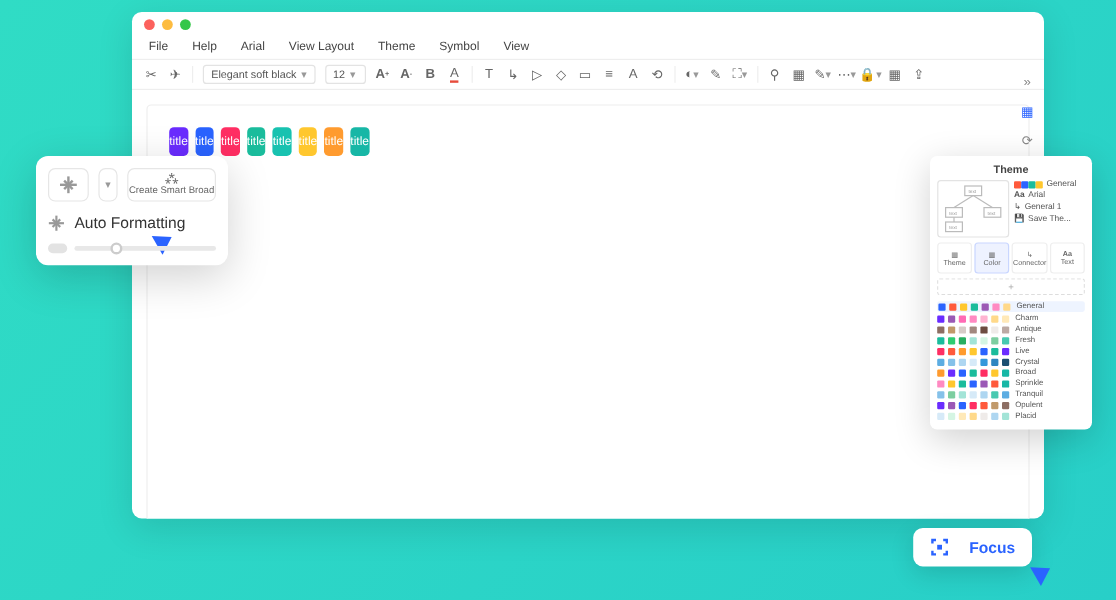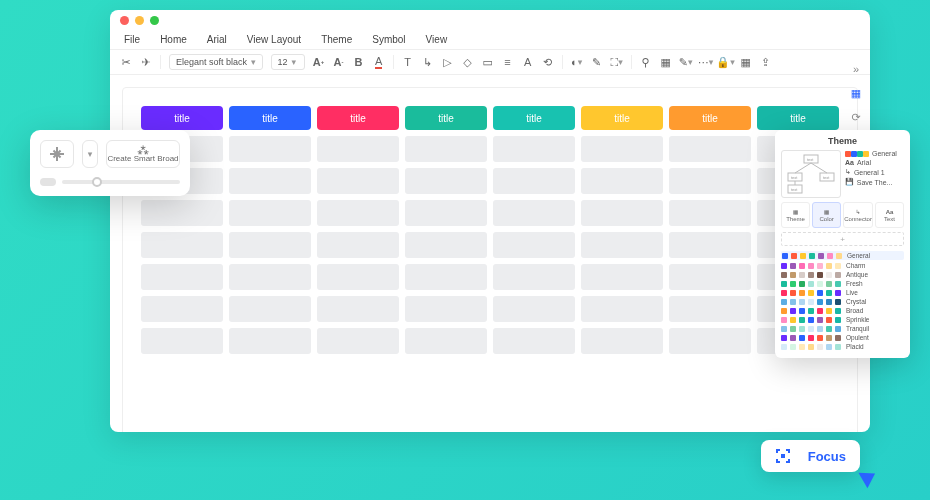--- a/index.html
+++ b/index.html
@@ -8,21 +8,21 @@
   .titlebar{height:20px;display:flex;align-items:center;padding:0 10px;gap:6px;}
   .dot{width:9px;height:9px;border-radius:50%;}
   .dot.red{background:#fc615d;}.dot.yellow{background:#fdbc40;}.dot.green{background:#34c749;}
   .menubar{display:flex;gap:20px;padding:4px 14px;font-size:10px;color:#444;}
   .menubar span{cursor:pointer;}
   .toolbar{display:flex;align-items:center;gap:8px;padding:3px 10px;border-top:1px solid #eee;border-bottom:1px solid #eee;font-size:10px;color:#555;height:26px;overflow:hidden;}
   .fontsel{border:1px solid #e3e3e3;border-radius:3px;padding:2px 6px;font-size:9px;display:flex;align-items:center;gap:4px;}
   .tbicon{width:12px;height:12px;display:flex;align-items:center;justify-content:center;color:#666;font-size:11px;}
   .tbsep{width:1px;height:14px;background:#eee;}
   .canvas{margin:12px;background:#fff;border:1px solid #eee;border-radius:4px;height:400px;position:relative;padding:18px 18px 0 18px;}
-  .grid{display:flex;flex-direction:column;gap:6px;}
+  .grid{display:flex;flex-direction:row;gap:6px;}
   .row{display:flex;gap:6px;}
   .hdr{flex:1;height:24px;border-radius:4px;display:flex;align-items:center;justify-content:center;color:#fff;font-size:10px;font-weight:500;}
   .cell{flex:1;height:26px;background:#ecedef;border-radius:3px;}
   .rightrail{position:absolute;right:66px;top:54px;width:16px;display:flex;flex-direction:column;gap:10px;align-items:center;padding-top:8px;}
   .rightrail .ri{width:14px;height:14px;display:flex;align-items:center;justify-content:center;color:#888;font-size:11px;}
   .rightrail .ri.active{color:#2a63ff;}
   .popup-left{position:absolute;left:30px;top:130px;width:160px;background:#fff;border-radius:10px;box-shadow:0 10px 36px rgba(0,0,0,0.18);padding:10px;}
   .plrow1{display:flex;gap:8px;align-items:center;margin-bottom:10px;}
   .sqbtn{border:1px solid #e6e6e6;border-radius:6px;width:34px;height:28px;display:flex;align-items:center;justify-content:center;}
   .btn2{border:1px solid #e6e6e6;border-radius:6px;flex:1;height:28px;display:flex;flex-direction:column;align-items:center;justify-content:center;font-size:8px;color:#666;line-height:1.1;}
@@ -62,21 +62,21 @@
 <body>
 
 <div class="window">
   <div class="titlebar">
     <div class="dot red"></div>
     <div class="dot yellow"></div>
     <div class="dot green"></div>
   </div>
   <div class="menubar">
     <span>File</span>
-    <span>Home</span>
+    <span>Help</span>
     <span>Arial</span>
     <span>View Layout</span>
     <span>Theme</span>
     <span>Symbol</span>
     <span>View</span>
   </div>
   <div class="toolbar">
     <div class="tbicon">✂</div>
     <div class="tbicon">✈</div>
     <div class="tbsep"></div>
@@ -221,20 +221,27 @@
           <div class="sparkx"></div>
         </div>
       </div>
     <div class="sqbtn" style="width:16px;">
         <span class="chev">▾</span>
       </div>
     <div class="btn2">
       <span style="font-size:10px;">⁂</span>
       <span style="text-align:center;">Create Smart Broad</span>
     </div>
+  </div>
+  <div class="autof">
+    <div class="spark" style="transform:scale(0.9);">
+        <div class="sparkx"></div>
+      </div>
+    <span>Auto Formatting</span>
+    <div class="cursorblue" style="left:90px;top:14px;"></div>
   </div>
   <div class="slider">
     <div class="pill"></div>
     <div class="track">
         <div class="thumb"></div>
       </div>
   </div>
 </div>
 
 <div class="theme-panel">

